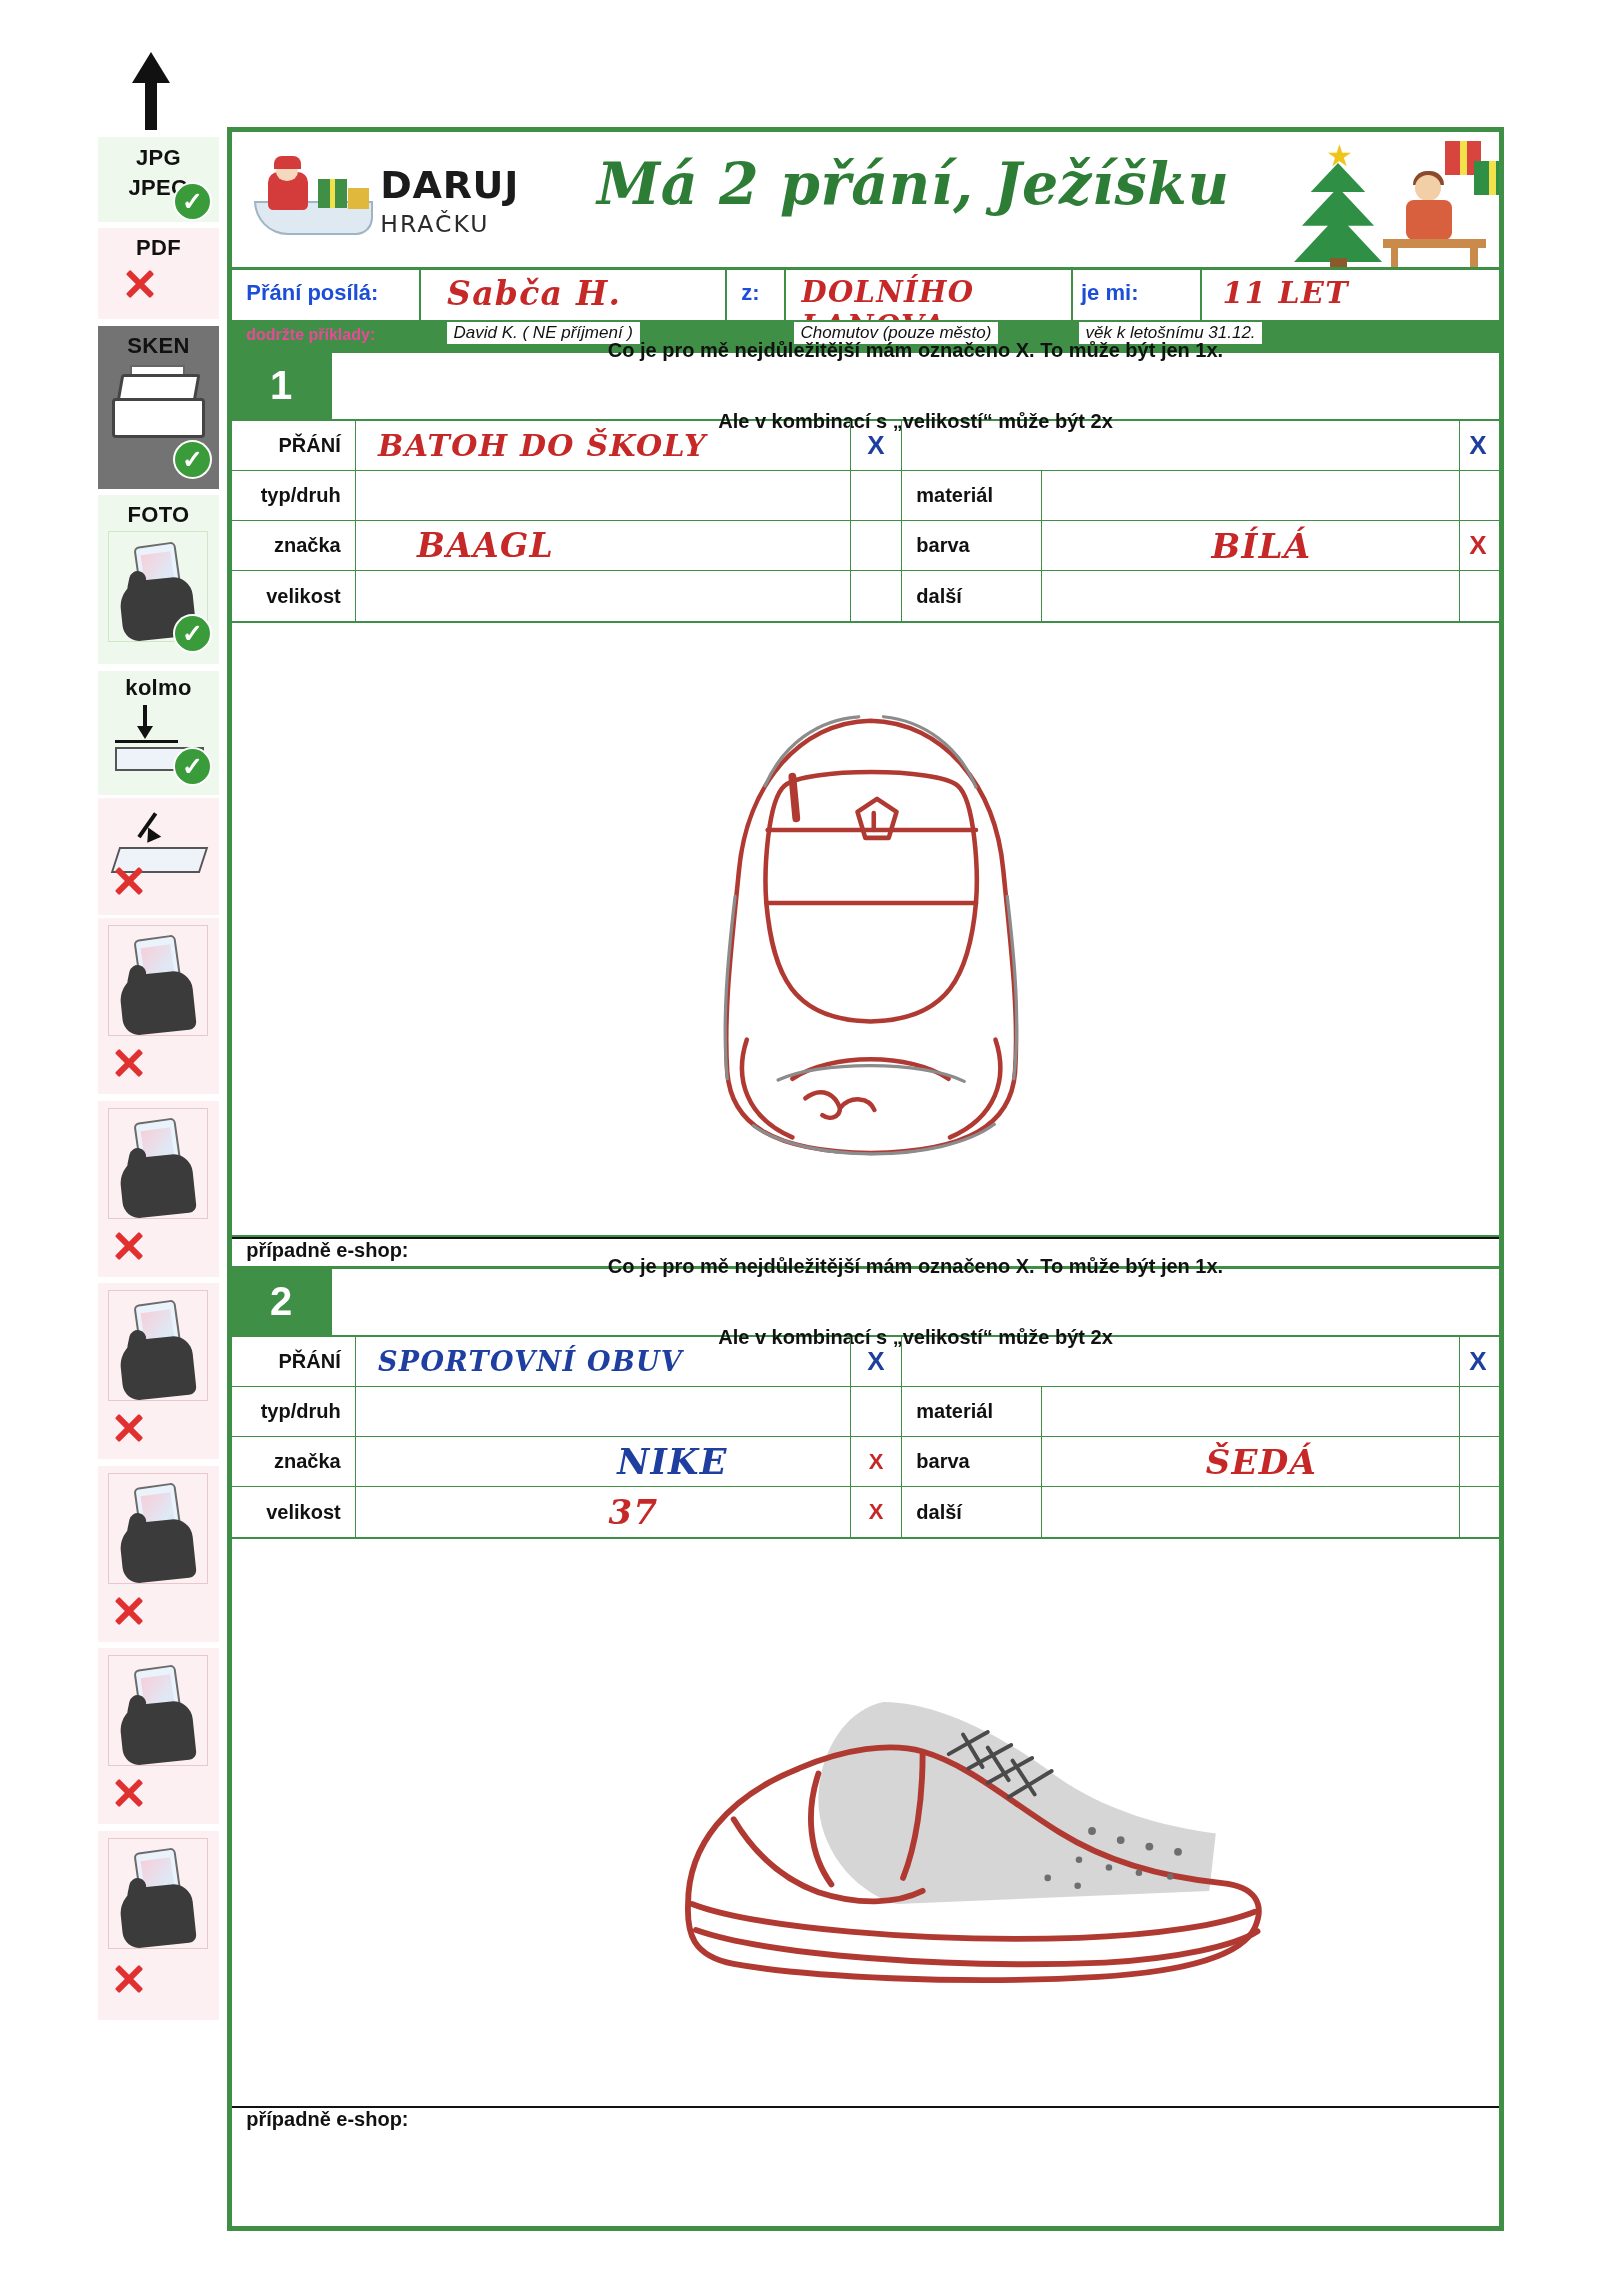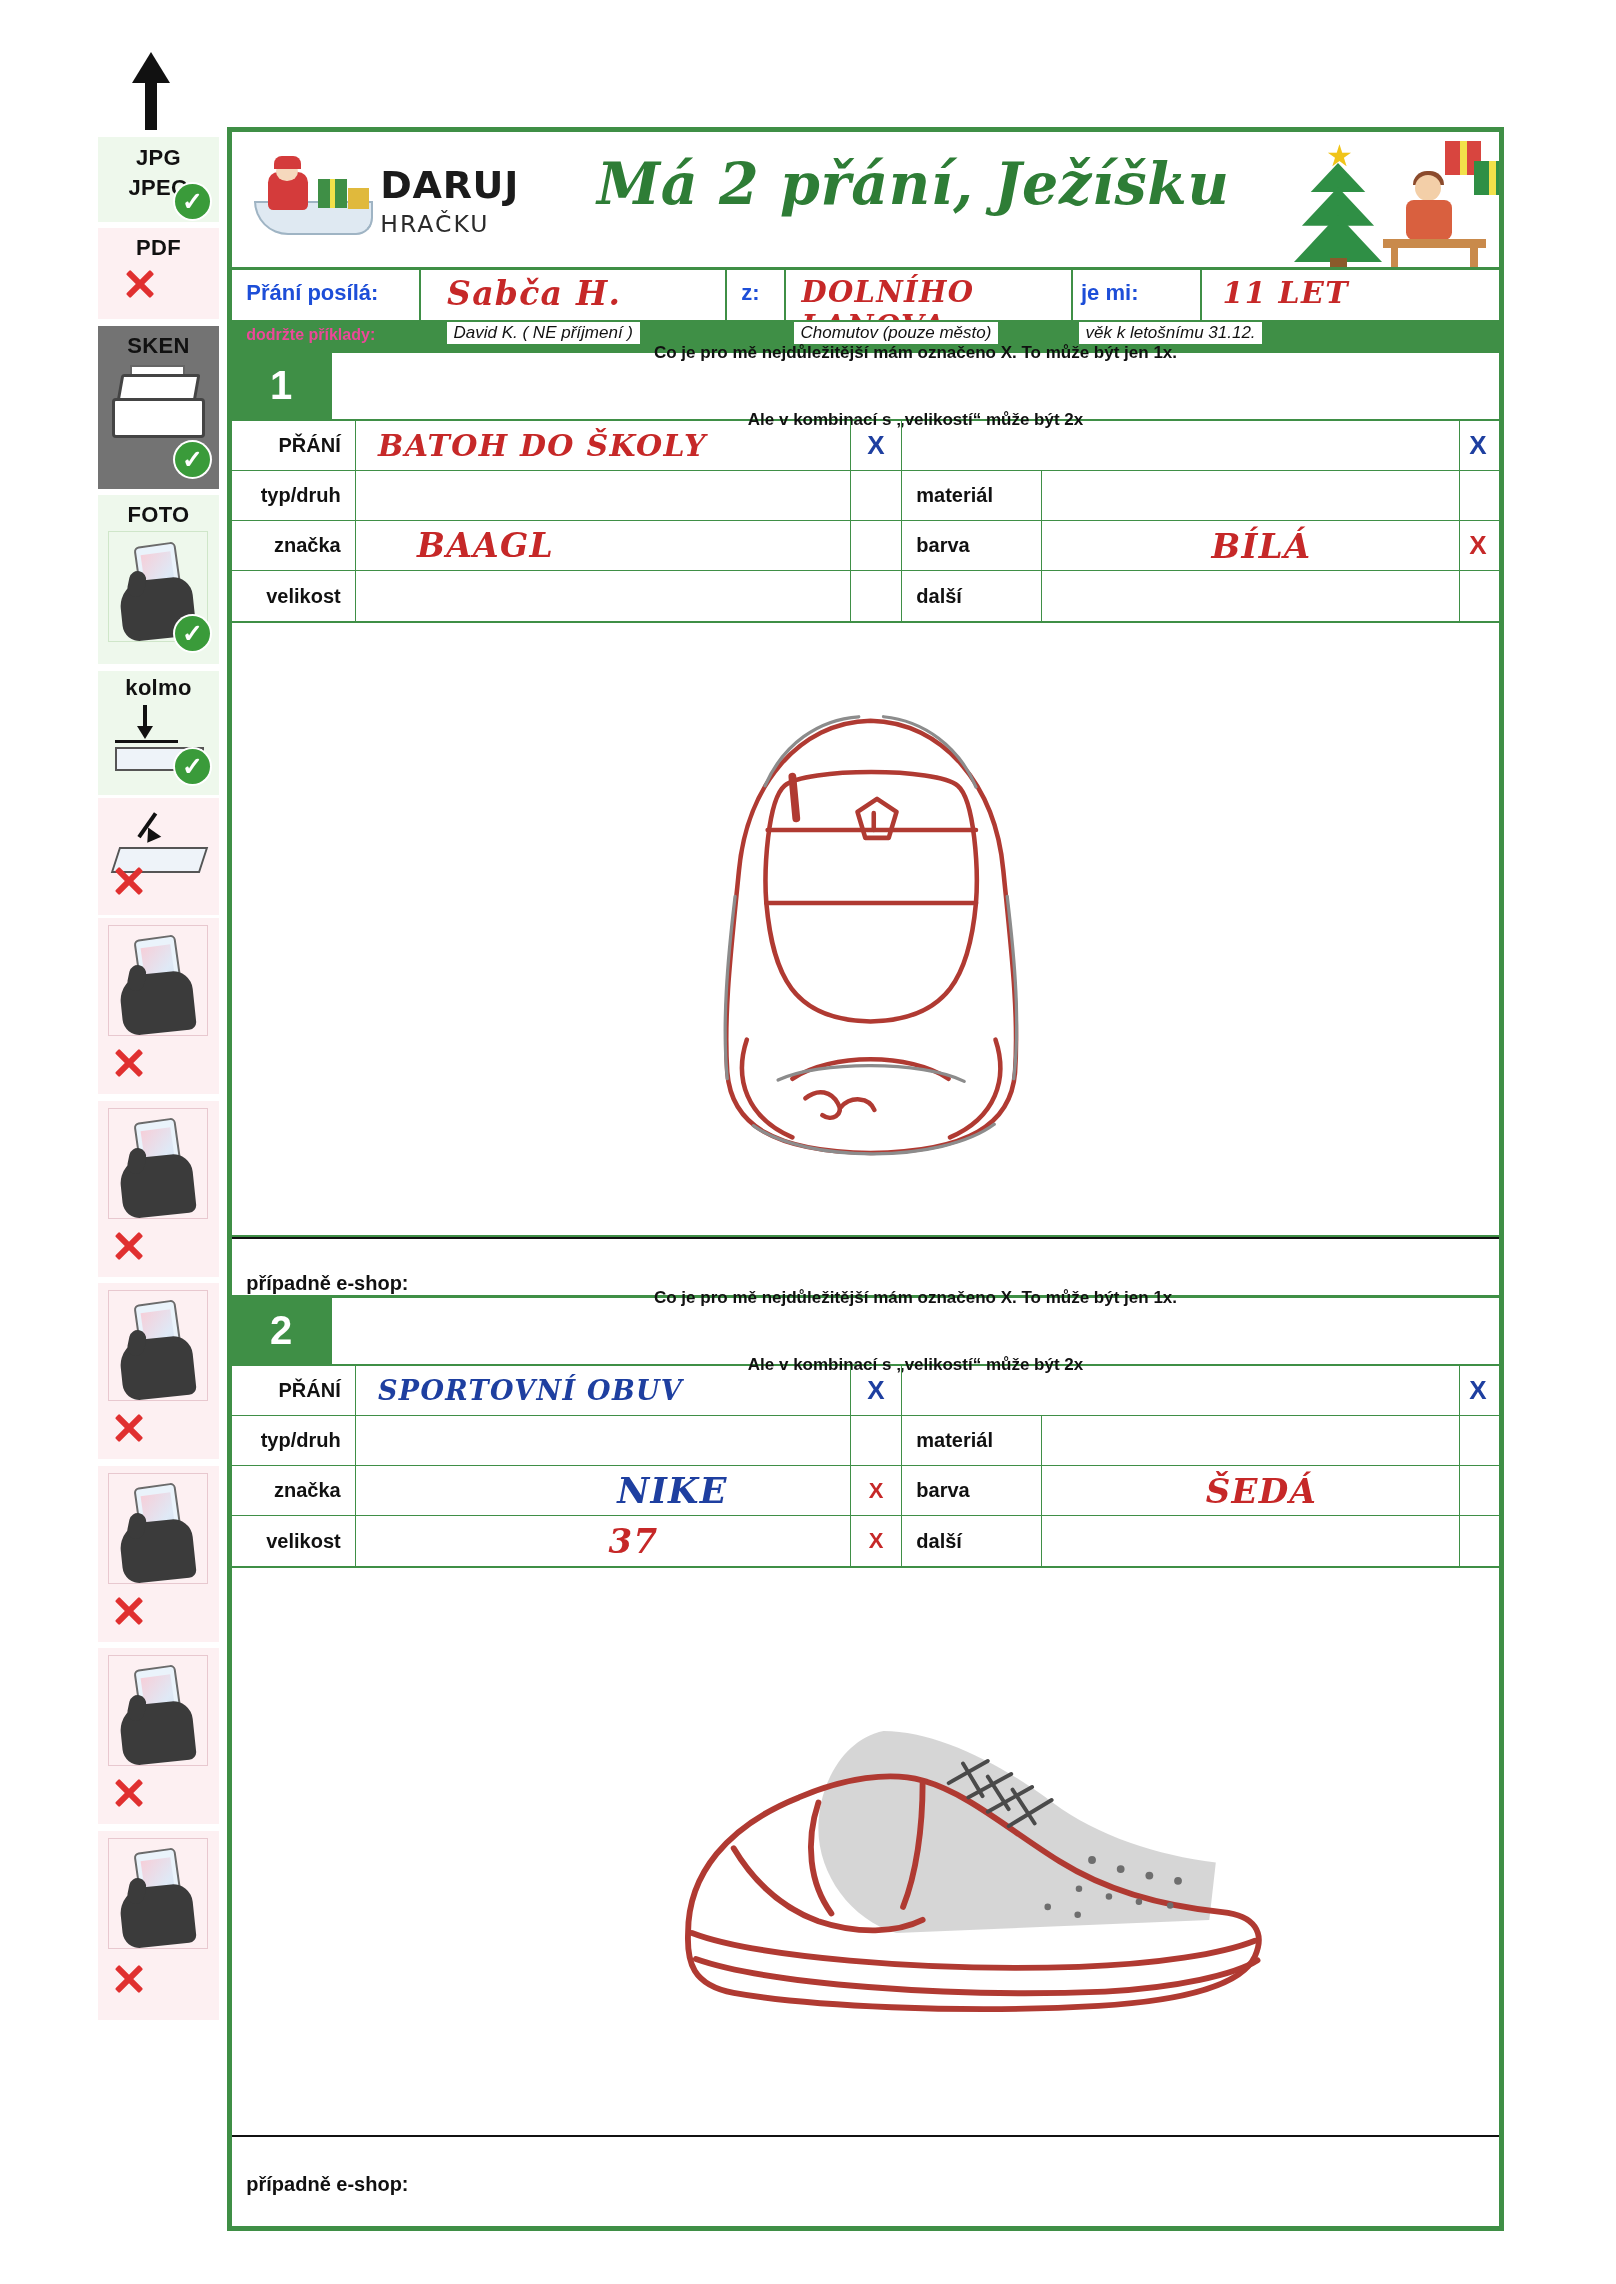--- a/index.html
+++ b/index.html
@@ -388,21 +388,21 @@
     color: #fff;
     font-size: 40px; font-weight: bold;
     text-align: center;
     line-height: 65px;
   }
   .sec-instr {
     position: absolute; left: 98px; right: 0; top: 0;
     height: 100%;
     display: flex; flex-direction: column;
     align-items: center; justify-content: center;
-    font-size: 17px; font-weight: bold; color: #111;
+    font-size: 20px; font-weight: bold; color: #111;
     line-height: 1.25;
     border-left: 2.6px solid #3f8f46;
     box-sizing: border-box;
     gap: 46px;
   }
 
   .grid4 {
     position: relative;
     border-bottom: 2.6px solid #3f8f46;
   }
@@ -432,24 +432,24 @@
     border-right: none;
   }
   .gcell.xbox.red { color: #c62828; }
 
   .draw-area {
     position: relative;
     border-bottom: 2.6px solid #3f8f46;
   }
   .eshop-row {
     position: relative;
-    height: 61px;
+    height: 32px;
     border-top: 2.6px solid #111;
     box-sizing: border-box;
-    display: flex; align-items: flex-end;
+    display: flex; align-items: flex-start;
     padding-left: 14.3px;
     font-size: 20px; font-weight: bold; color: #111;
   }
 </style>
 </head>
 <body>
 
 <div id="left-rail">
 
   <div class="rail-arrow">

